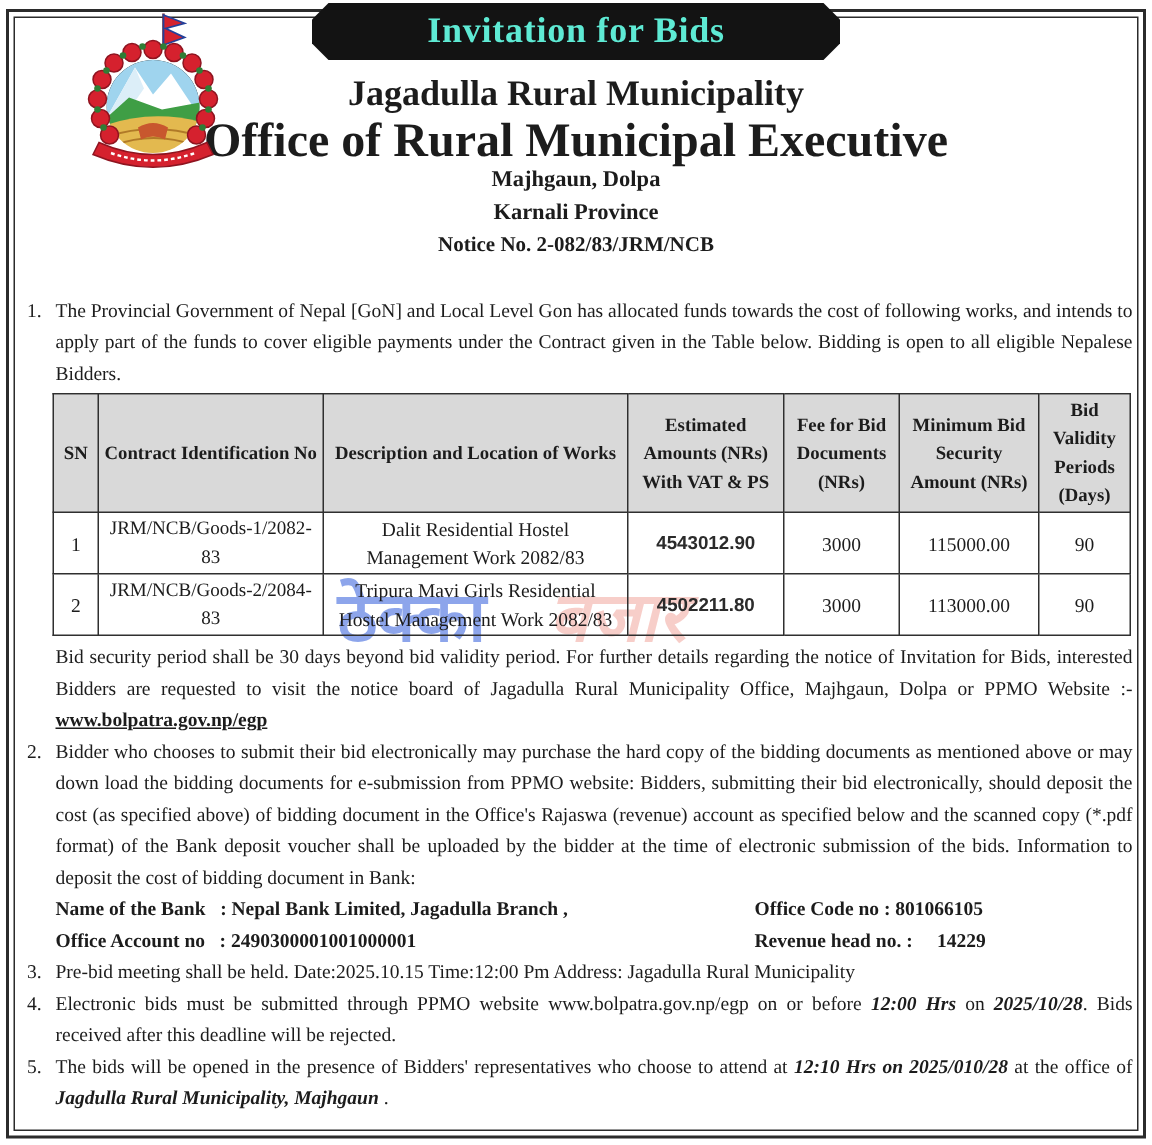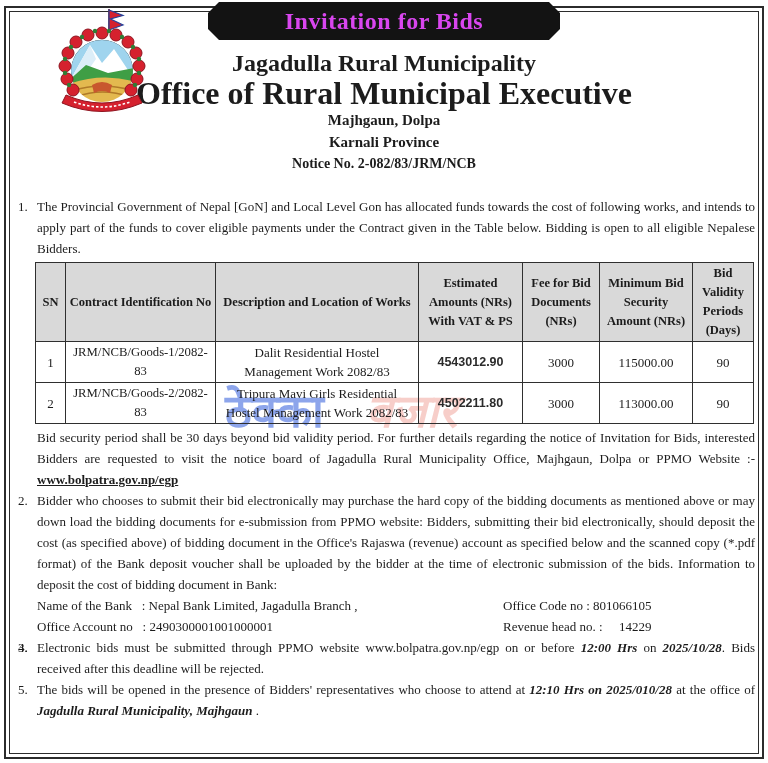--- a/index.html
+++ b/index.html
@@ -10,21 +10,21 @@
   .border-outer { position:absolute; left:4px; top:6px; right:4px; bottom:4px; border:2px solid #2b2b2b; }
   .border-inner { position:absolute; left:9px; top:11px; right:9px; bottom:9px; border:1px solid #2b2b2b; }
 
   .title-box {
     position:absolute; left:50%; top:2px; transform:translateX(-50%);
     width:352px; height:38px; background:#131313; z-index:6;
     clip-path: polygon(11px 0, calc(100% - 11px) 0, 100% 11px, 100% calc(100% - 11px),
                        calc(100% - 11px) 100%, 11px 100%, 0 calc(100% - 11px), 0 11px);
     display:flex; align-items:center; justify-content:center;
   }
-  .title-box span { color:#d946ef; font-weight:bold; font-size:24px; letter-spacing:.5px; }
+  .title-box span { color:#5eead4; font-weight:bold; font-size:24px; letter-spacing:.5px; }
 
   .logo { position:absolute; left:52px; top:7px; width:102px; height:108px; z-index:5; }
 
   .masthead { position:absolute; left:0; right:0; top:48px; text-align:center; z-index:4; }
   .org-name   { font-size:24px; font-weight:bold; line-height:30px; }
   .office-name{ font-size:32px; font-weight:bold; line-height:31px; }
   .addr1, .addr2 { font-size:15px; font-weight:bold; line-height:22px; }
   .notice-no  { font-size:14px; font-weight:bold; line-height:21px; }
   .pub-line   { font-size:14px; font-weight:bold; line-height:20px; text-decoration:underline; }
 
@@ -44,21 +44,21 @@
   table.bids th { background:#d9d9d9; font-size:12.5px; font-weight:bold; line-height:19px;
                   text-align:center; vertical-align:middle; }
   table.bids td { vertical-align:middle; text-align:center; line-height:19px; background:transparent; }
   td.cid { text-align:left; padding-left:5px; font-size:12.7px; }
   td.amount { font-family:"Liberation Sans", sans-serif; font-weight:bold; font-size:12.5px; color:#2b2b2b; }
   tr.data-row { height:41px; }
 
   .note { padding-left:19px; text-align:justify; margin-top:3px; }
   .note a { font-weight:bold; color:#1c1c1c; }
 
-  .bank-row { display:flex; padding-left:19px; font-weight:normal; white-space:pre-wrap;align-items:center; }
+  .bank-row { display:flex; padding-left:19px; font-weight:bold; white-space:pre-wrap;align-items:center; }
   .bank-left { width:466px; flex:none; }
   .bank-right { flex:1; }
 </style>
 </head>
 <body>
 
 <div class="sheet">
 
   <div class="border-outer"></div>
   <div class="border-inner"></div>
@@ -168,21 +168,21 @@
         <td>1</td>
         <td class="cid">JRM/NCB/Goods-1/2082-83</td>
         <td>Dalit Residential Hostel Management Work 2082/83</td>
         <td class="amount">4543012.90</td>
         <td>3000</td>
         <td>115000.00</td>
         <td>90</td>
       </tr>
       <tr class="data-row">
         <td>2</td>
-        <td class="cid">JRM/NCB/Goods-2/2082-83</td>
+        <td class="cid">JRM/NCB/Goods-2/2084-83</td>
         <td>Tripura Mavi Girls Residential Hostel Management Work 2082/83</td>
         <td class="amount">4502211.80</td>
         <td>3000</td>
         <td>113000.00</td>
         <td>90</td>
       </tr>
     </tbody>
       </table>
 
     <div class="note">
@@ -198,20 +198,21 @@
       <span class="bank-left">Name of the Bank   : Nepal Bank Limited, Jagadulla Branch ,</span>
       <span class="bank-right">Office Code no : 801066105</span>
     </div>
     <div class="bank-row">
       <span class="bank-left">Office Account no   : 2490300001001000001</span>
       <span class="bank-right">Revenue head no. :     14229</span>
     </div>
 
     <div class="li">
       <span class="num">3.</span>
+      <span>Pre-bid meeting shall  be held. Date:2025.10.15 Time:12:00 Pm Address: Jagadulla Rural Municipality</span>
     </div>
 
     <div class="li">
       <span class="num">4.</span>
       <span>Electronic bids must be submitted through PPMO website www.bolpatra.gov.np/egp on or before </span><span class="bi">12:00 Hrs</span><span> on </span><span class="bi">2025/10/28</span><span>. Bids received after this deadline will be rejected.</span>
     </div>
 
     <div class="li">
       <span class="num">5.</span>
       <span>The bids will be opened in the presence of Bidders' representatives who choose to attend at </span><span class="bi">12:10 Hrs on 2025/010/28</span><span> at the office of </span><span class="bi">Jagdulla Rural Municipality, Majhgaun</span><span> .</span>

